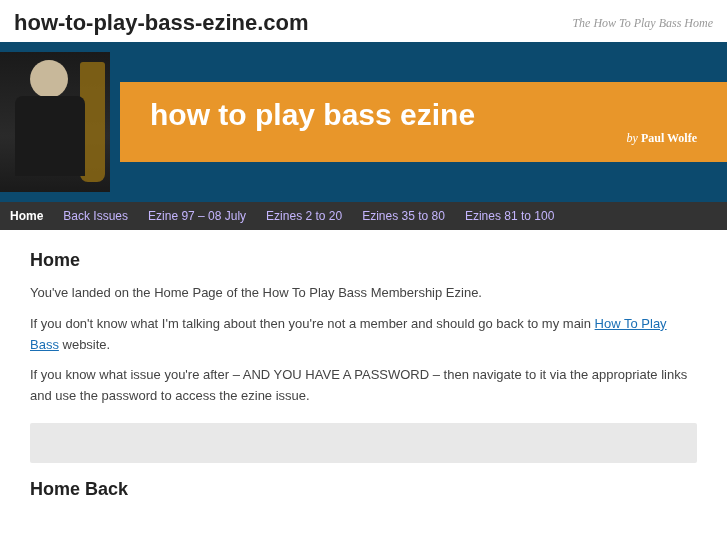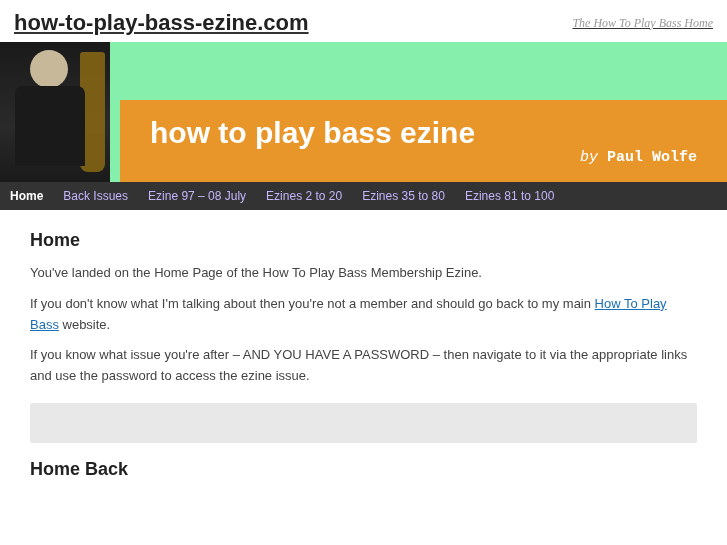--- a/index.html
+++ b/index.html
@@ -15,42 +15,41 @@
       background: #fff;
       min-height: 545px;
     }
     
     #site-title-bar {
       padding: 10px 14px 6px 14px;
       display: flex;
       justify-content: space-between;
       align-items: center;
       background: #fff;
-      text-decoration: underline;
     }
     #site-title {
       font-family: Arial, sans-serif;
       font-size: 22px;
       font-weight: bold;
       color: #222;
     }
     #site-tagline {
       font-style: italic;
       font-size: 12px;
       color: #999;
     }
     
     #hero-banner {
       width: 100%;
-      height: 140px;
-      background: #86efac;
+      height: 160px;
+      background: #0c4a6e;
       position: relative;
       overflow: hidden;
       display: flex;
-      align-items: flex-end;
+      align-items: center;
     }
     #hero-person {
       width: 110px;
       height: 140px;
       flex-shrink: 0;
       position: relative;
     }
     
     #hero-person-figure {
       width: 110px;
@@ -97,22 +96,22 @@
       flex: 1;
     }
     #hero-title-text {
       font-family: Arial, Helvetica, sans-serif;
       font-size: 30px;
       font-weight: bold;
       color: #fff;
       line-height: 1.1;
     }
     #hero-byline {
-      font-family: Liberation Mono, monospace;
-      font-size: 15px;
+      font-family: Liberation Serif, serif;
+      font-size: 12px;
       color: #fff;
       text-align: right;
     }
     #hero-byline span {
       font-style: italic;
     }
     #hero-byline strong {
       font-weight: bold;
     }
     

